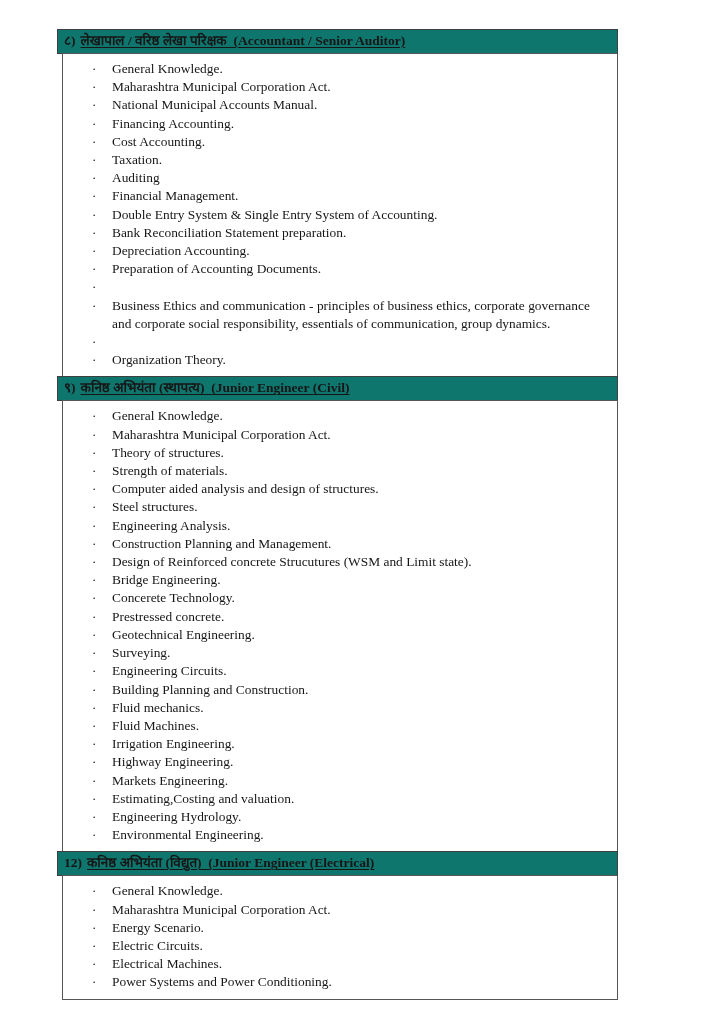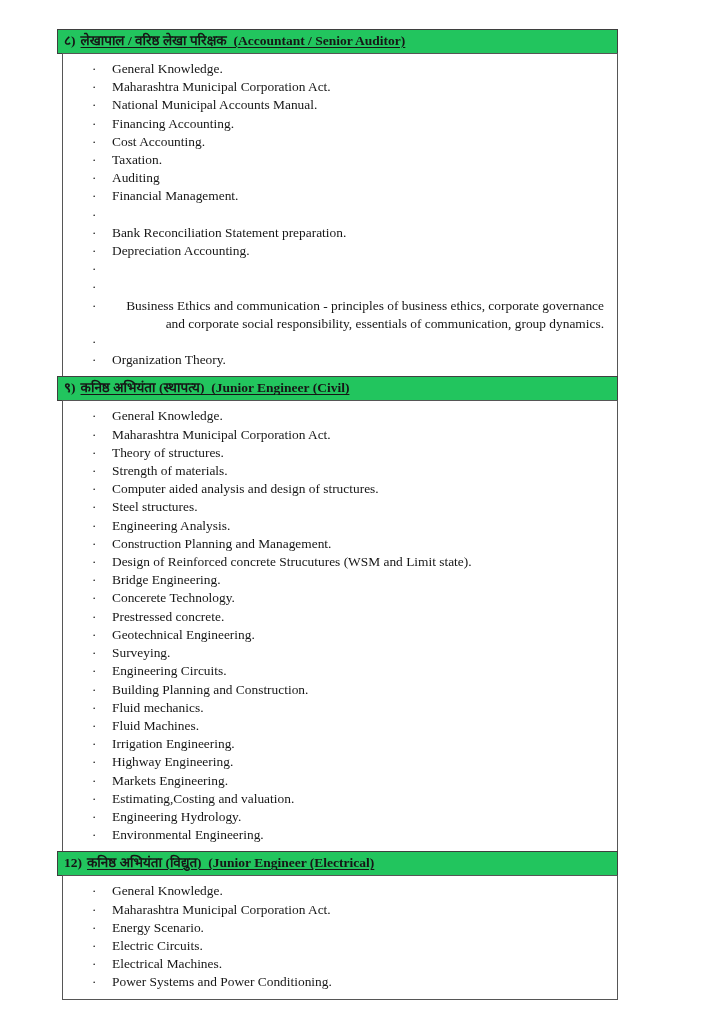--- a/index.html
+++ b/index.html
@@ -23,21 +23,21 @@
   }
   .section { width: 100%; }
   .section + .section { margin-top: -1px; }
 
   .sec-header {
     border: 1px solid #3f3f3f;
     padding: 2px 5px 3px 6px;
     font-weight: bold;
     font-size: 13.5px;
     line-height: 18px;
-    background: #22c55e;
+    background: #0f766e;
     white-space: nowrap;
   }
   .sec-num { margin-right: 5px; }
   .sec-title {
     text-decoration: underline;
     text-underline-offset: 2px;
     text-decoration-thickness: 1px;
   }
 
   .sec-body {
@@ -59,21 +59,20 @@
     line-height: 18.2px;
   }
   .bullet {
     flex: 0 0 20px;
     font-size: 13px;
     line-height: 18.2px;
     color: #111111;
   }
   .topic-text {
     max-width: 492px;
-    text-align: right;
   }
 </style>
 </head>
 <body>
 
 <div class="doc">
   <div id="sections">
   <section class="section">
     <div class="sec-header">
       <span class="sec-num">८)</span><span class="sec-title">लेखापाल / वरिष्ठ लेखा परिक्षक&nbsp; (Accountant /  Senior Auditor)</span>
@@ -115,34 +114,36 @@
     <span class="topic-text">Auditing</span>
   </li>
 
   <li class="topic">
     <span class="bullet">·</span>
     <span class="topic-text">Financial Management.</span>
   </li>
 
   <li class="topic">
     <span class="bullet">·</span>
+    <span class="topic-text">Double Entry System &amp; Single Entry System of Accounting.</span>
   </li>
 
   <li class="topic">
     <span class="bullet">·</span>
     <span class="topic-text">Bank Reconciliation Statement preparation.</span>
   </li>
 
   <li class="topic">
     <span class="bullet">·</span>
     <span class="topic-text">Depreciation Accounting.</span>
   </li>
 
   <li class="topic">
     <span class="bullet">·</span>
+    <span class="topic-text">Preparation of Accounting Documents.</span>
   </li>
 
   <li class="topic">
     <span class="bullet">·</span>
   </li>
 
   <li class="topic">
     <span class="bullet">·</span>
     <span class="topic-text">Business Ethics and communication - principles of business ethics, corporate governance and corporate social responsibility, essentials of communication, group dynamics.</span>
   </li>

